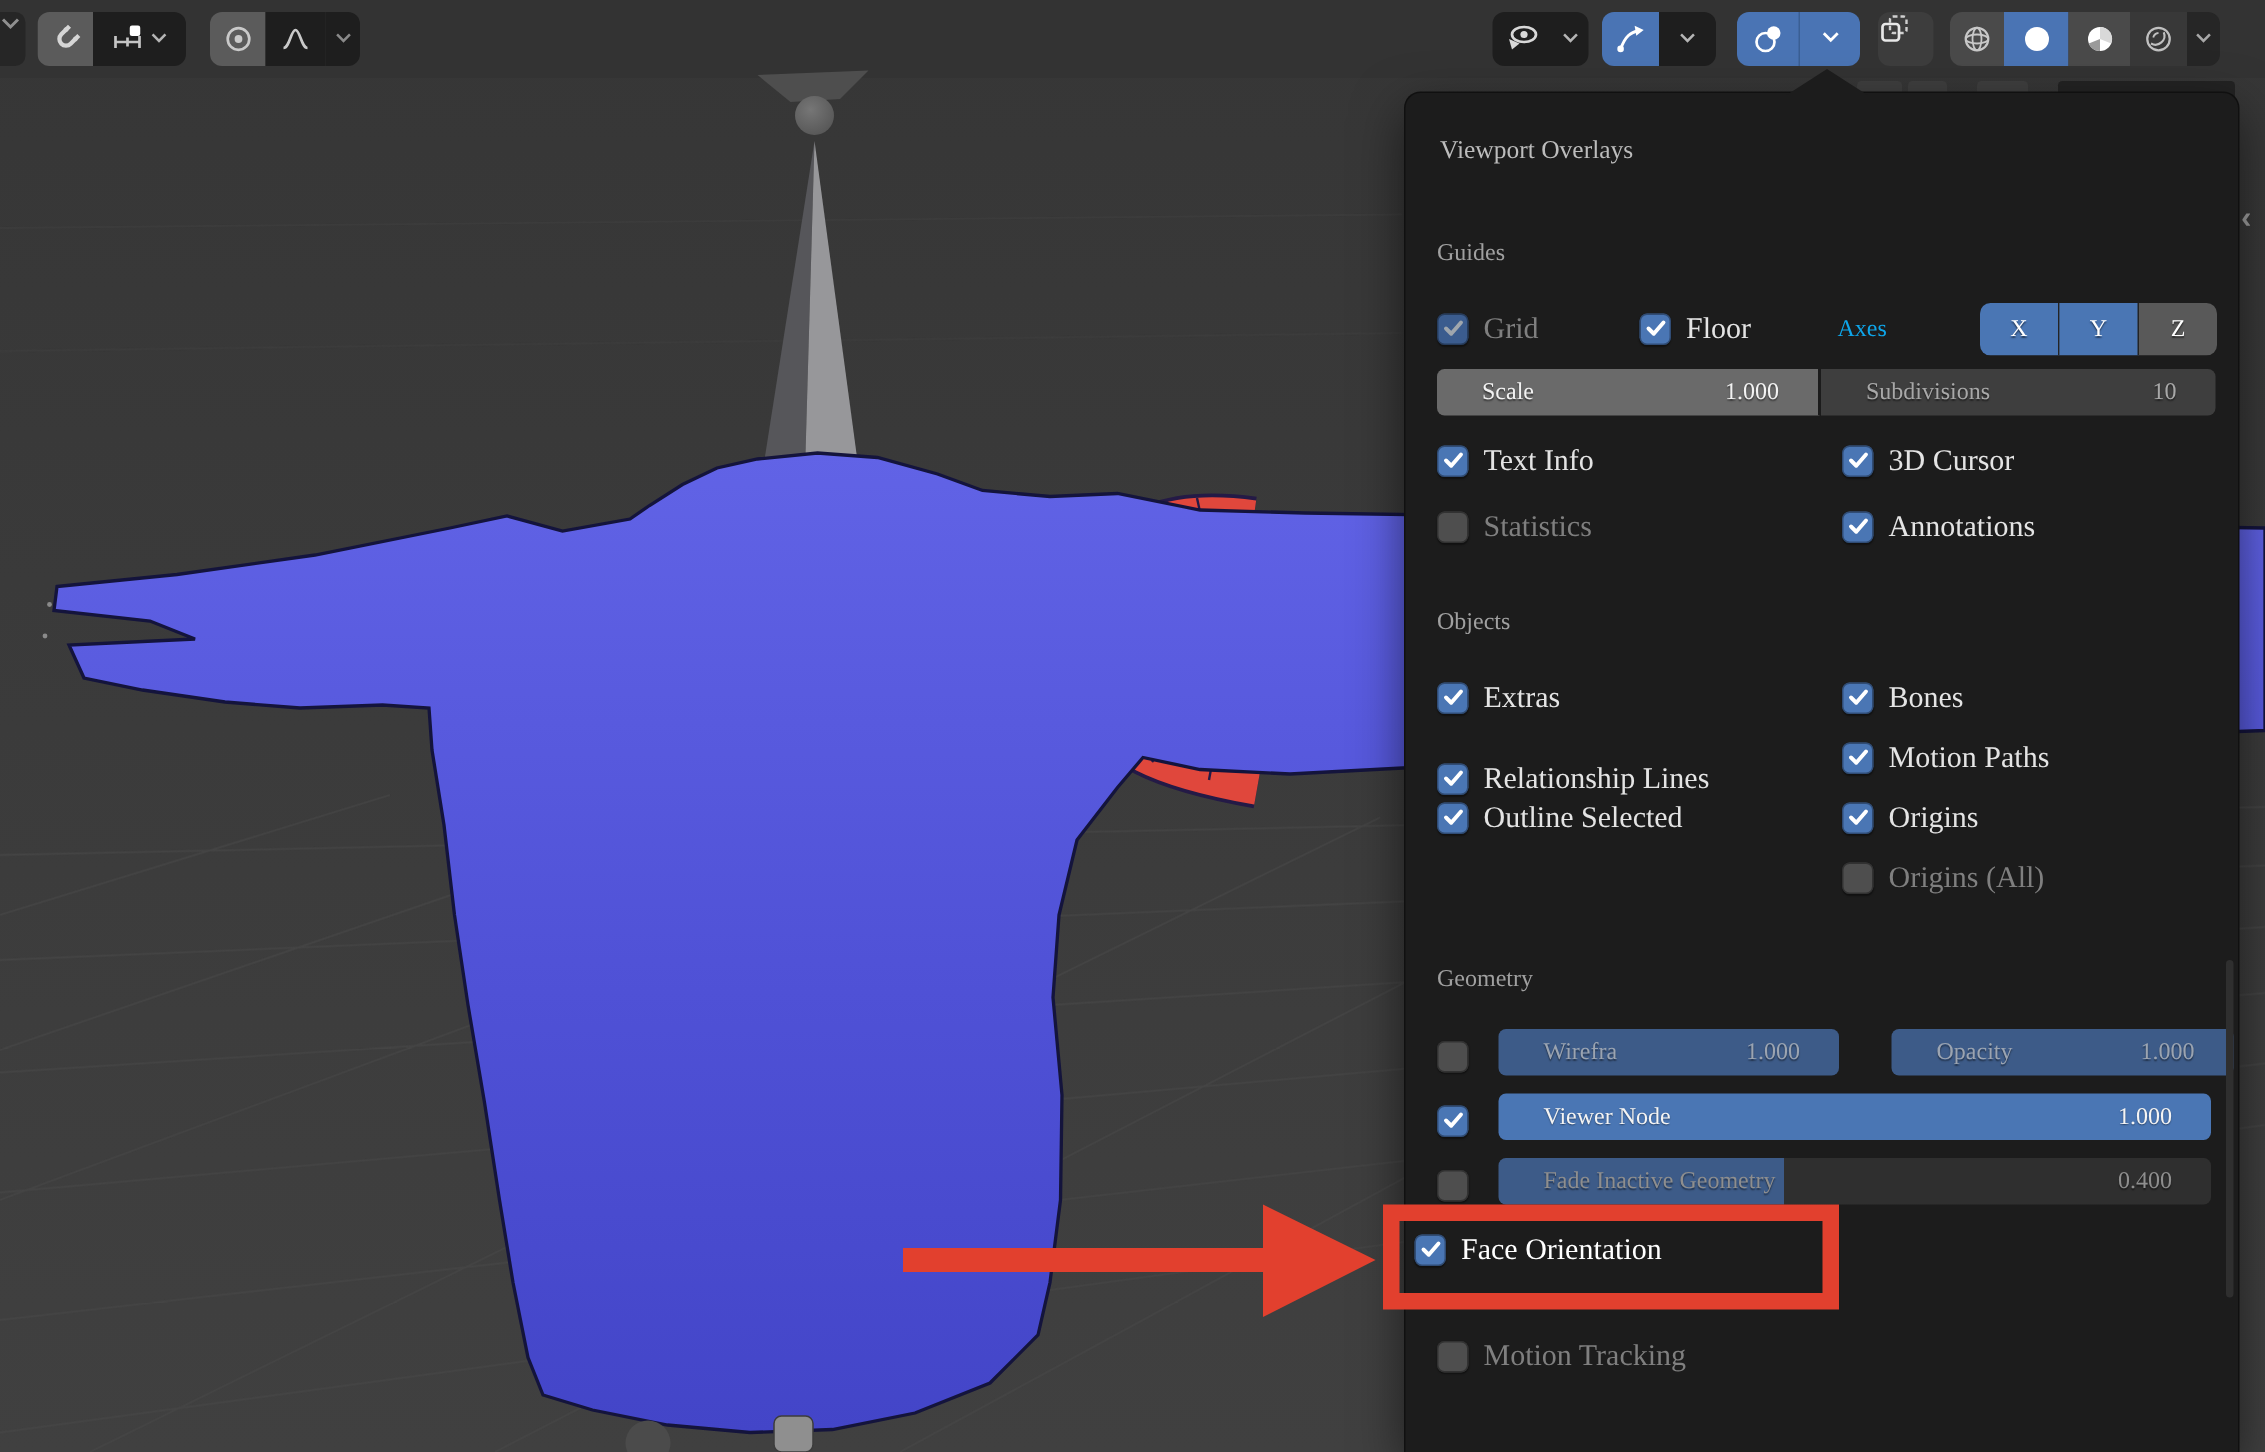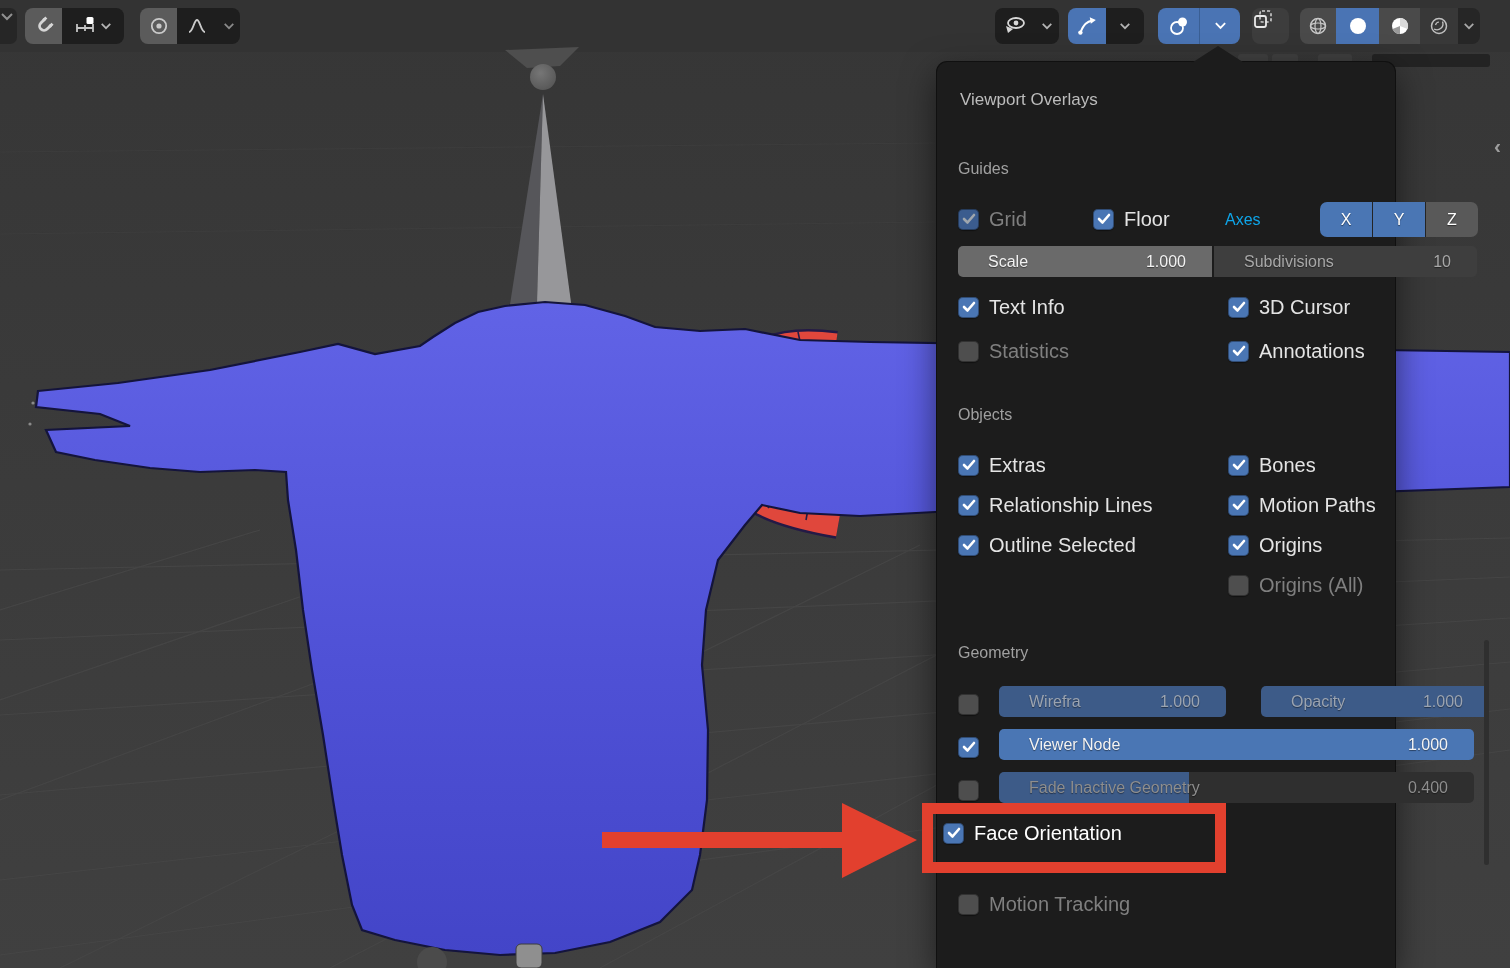--- a/index.html
+++ b/index.html
@@ -11,22 +11,22 @@
   .tb{position:absolute;top:8px;height:36px;display:flex;border-radius:8px;overflow:hidden;z-index:3;}
   .tb .seg{display:flex;align-items:center;justify-content:center;height:100%;}
   .seg.darkbg{background:#1e1e1e;}
   .seg.litebg{background:#5b5b5b;}
   .seg.bluebg{background:#4a74b4;}
   .seg.greybg{background:#4a4a4a;}
   .seg.rendbg{background:#383838;}
   .seg.chevbg{background:#262626;}
   .remnant{position:absolute;border-radius:3px;z-index:1;}
   
-  #panel{position:absolute;left:937px;top:62px;width:458px;height:906px;background:#1c1c1c;
-         border-radius:10px 10px 0 0;box-shadow:0 0 0 1px #101010,0 12px 34px rgba(0,0,0,.55);z-index:4;}
+  #panel{position:absolute;left:937px;top:62px;width:555px;height:906px;background:#1c1c1c;
+         border-radius:10px 10px 0 0;box-shadow:0 0 0 1px #101010,0 12px 34px rgba(0,0,0,.55);z-index:4;font-family:Liberation Serif, serif;}
   #panel-pointer{position:absolute;left:1190px;top:46px;width:0;height:0;z-index:5;
          border-left:28px solid transparent;border-right:28px solid transparent;border-bottom:18px solid #1c1c1c;}
   .ptitle{position:absolute;left:23px;top:28px;font-size:17px;color:#bcbcbc;}
   .sect{position:absolute;font-size:16px;color:#a0a0a0;}
   .row{position:absolute;display:flex;align-items:center;gap:10px;height:26px;}
   .lbl{font-size:20px;color:#e4e4e4;white-space:nowrap;}
   .lbl.dim{color:#7f7f7f;}
   .cb{width:21px;height:21px;border-radius:5px;background:#4a76b4;display:inline-flex;flex:none;
       align-items:center;justify-content:center;
       box-shadow:inset 0 0 0 1px rgba(0,0,0,.35),0 1px 1px rgba(0,0,0,.4);}
@@ -386,21 +386,21 @@
       <span class="lbl">Extras</span>
     </div>
     <div class="row" style="left:291px;top:390px">
       <span class="cb">
         <svg width="14" height="12" viewBox="0 0 14 12">
             <polyline points="2,6 5.5,9.5 12,2" fill="none" stroke="#fff" stroke-width="2.6" stroke-linecap="round" stroke-linejoin="round"></polyline>
           </svg>
       </span>
       <span class="lbl">Bones</span>
     </div>
-    <div class="row" style="left:21px;top:430px">
+    <div class="row" style="left:21px;top:444px">
       <span class="cb">
         <svg width="14" height="12" viewBox="0 0 14 12">
             <polyline points="2,6 5.5,9.5 12,2" fill="none" stroke="#fff" stroke-width="2.6" stroke-linecap="round" stroke-linejoin="round"></polyline>
           </svg>
       </span>
       <span class="lbl">Relationship Lines</span>
     </div>
     <div class="row" style="left:291px;top:430px">
       <span class="cb">
         <svg width="14" height="12" viewBox="0 0 14 12">

